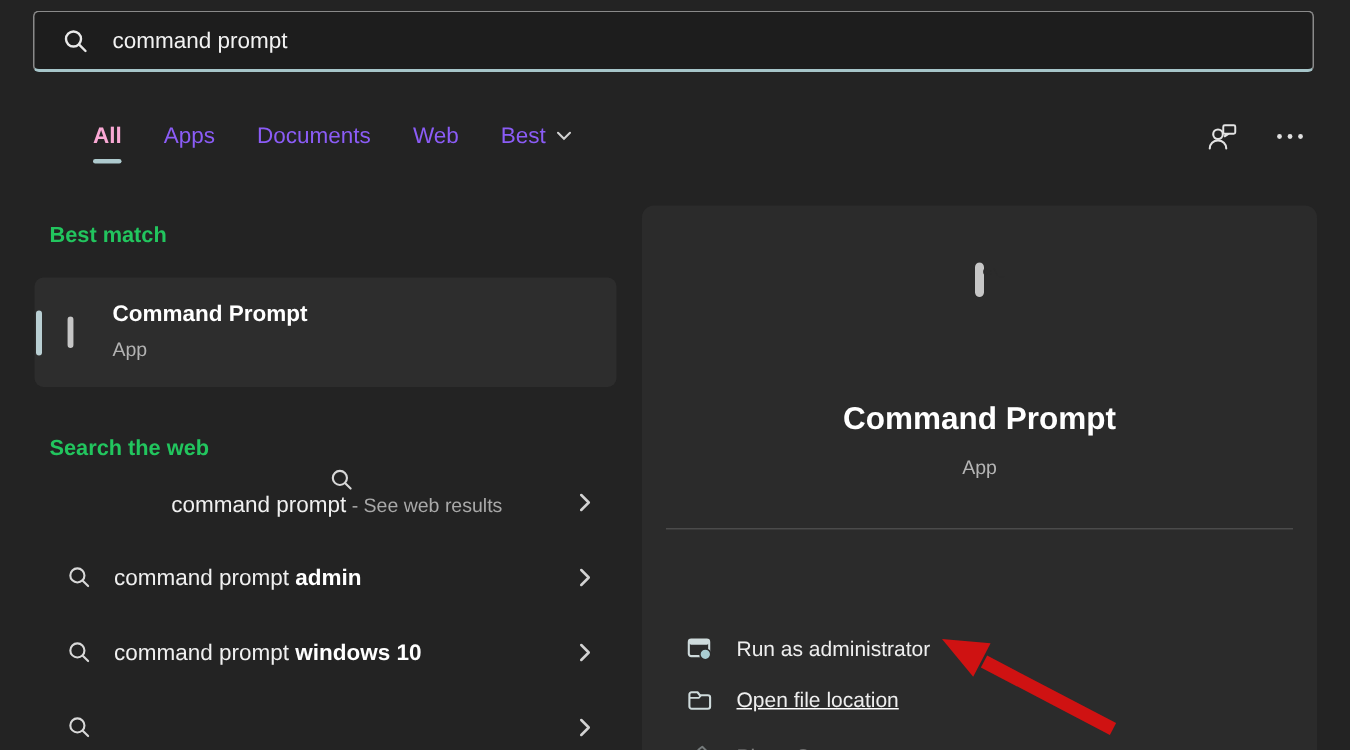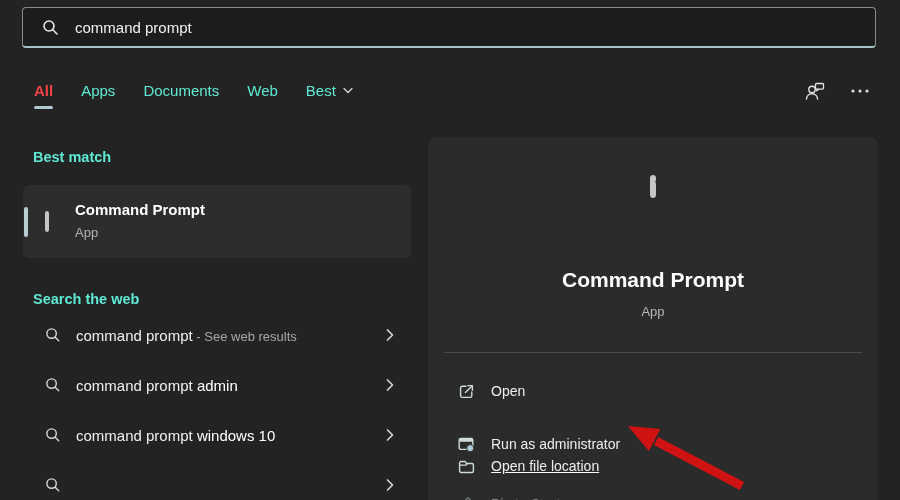--- a/index.html
+++ b/index.html
@@ -15,27 +15,27 @@
   .search-bar{
     position:absolute;left:22px;top:7px;width:854px;height:41px;
     background:#1d1d1d;border:1px solid #8a8a8a;border-bottom:2px solid #a6c5c9;
     border-radius:4px;display:flex;align-items:center;box-sizing:border-box;
   }
   .search-bar .sicon{margin-left:19px;flex:0 0 auto;}
   .search-value{margin-left:16px;font-size:15px;color:#f2f2f2;white-space:pre;}
 
   
   .tabs-row{position:absolute;left:34px;top:82px;display:flex;gap:28px;align-items:center;}
-  .tab{font-size:15px;color:#5eead4;position:relative;cursor:default;display:flex;align-items:center;gap:7px;}
-  .tab.selected{color:#ef4444;font-weight:700;}
+  .tab{font-size:15px;color:#8b5cf6;position:relative;cursor:default;display:flex;align-items:center;gap:7px;}
+  .tab.selected{color:#f9a8d4;font-weight:700;margin-left:28px;}
   .tab-underline{position:absolute;left:0;bottom:-10px;width:19px;height:3.5px;border-radius:2px;background:#aecace;}
   .header-icons{position:absolute;right:30px;top:80px;display:flex;gap:24px;align-items:center;}
 
   
-  .section-heading{position:absolute;font-size:14.5px;font-weight:700;color:#5eead4;}
+  .section-heading{position:absolute;font-size:14.5px;font-weight:700;color:#22c55e;}
   .bm-heading{left:33px;top:149px;}
   .stw-heading{left:33px;top:291px;}
 
   .best-match-card{
     position:absolute;left:23px;top:185px;width:388px;height:73px;
     background:#2d2d2d;border-radius:6px;
   }
   .bm-accent{position:absolute;left:1px;top:50%;transform:translateY(-50%);width:3.5px;height:30px;border-radius:2px;background:#b9cfd3;}
   .bm-icon{position:absolute;left:22px;top:50%;transform:translateY(-50%);}
   .bm-title{position:absolute;left:52px;top:16px;font-size:15px;font-weight:700;color:#fff;}
@@ -53,38 +53,38 @@
   .cmd-big .cbar{height:7px;}
   .cmd-big .cglyph{top:1px;font-size:6px;}
   .cmd-big .cbody{top:7px;background:radial-gradient(ellipse 130% 110% at 90% 115%, #262626 0%, #050505 60%);}
 
   .sugg-row{
     position:absolute;left:23px;width:388px;height:46px;border-radius:6px;
     display:flex;align-items:center;
   }
   .sugg-row .qicon{margin-left:22px;flex:0 0 auto;}
   .sugg-text{margin-left:15px;font-size:15px;color:#f0f0f0;white-space:pre;}
-  .sugg-bold{font-weight:400;color:#ffffff;white-space:pre;}
+  .sugg-bold{font-weight:700;color:#ffffff;white-space:pre;}
   .sugg-note{font-size:13px;color:#a9a9a9;white-space:pre;}
   .sugg-chevron{position:absolute;right:17px;top:50%;transform:translateY(-50%);}
 
   
   .preview-panel{
     position:absolute;left:428px;top:137px;width:450px;height:363px;
     background:#2b2b2b;border-radius:8px 8px 0 0;overflow:hidden;
   }
   .preview-icon{position:absolute;left:50%;top:41px;transform:translateX(-50%);}
   .preview-title{position:absolute;left:0;right:0;top:131px;text-align:center;font-size:21px;font-weight:700;color:#fff;}
   .preview-subtitle{position:absolute;left:0;right:0;top:167px;text-align:center;font-size:13px;color:#b5b5b5;}
   .preview-divider{position:absolute;left:16px;right:16px;top:215px;height:1px;background:#4b4b4b;}
   .action-row{position:absolute;left:0;width:100%;height:38px;display:flex;align-items:center;}
   .action-row .aicon{margin-left:30px;flex:0 0 auto;}
   .action-label{margin-left:16px;font-size:14px;color:#eeeeee;}
   .row-open{top:235px;}
-  .row-admin{top:288px;align-items:center;}
+  .row-admin{top:276px;align-items:center;}
   .row-location{top:310px;text-decoration:underline;}
   .row-pin{top:348px;opacity:0.45;}
 
   .arrow-overlay{position:absolute;left:0;top:0;pointer-events:none;}
 </style>
 </head>
 <body>
 
 <div class="search-bar">
   <span class="sicon">
@@ -144,21 +144,21 @@
   <span class="bm-accent"></span>
   <span class="bm-icon">
     <span class="cmd-icon cmd-small"><span class="cbar"></span><span class="cbody"></span></span>
   </span>
   <span class="bm-title">Command Prompt</span>
   <span class="bm-subtitle">App</span>
 </div>
 
 <div class="section-heading stw-heading">Search the web</div>
 
-<div class="sugg-row" style="top:312px;">
+<div class="sugg-row" style="top:312px;flex-direction:column;">
   <span class="qicon">
     <svg width="16" height="16" viewBox="0 0 17 17">
         <circle cx="7" cy="7" r="5" fill="none" stroke="#d8d8d8" stroke-width="1.5"></circle>
         <line x1="10.8" y1="10.8" x2="14.6" y2="14.6" stroke="#d8d8d8" stroke-width="1.5" stroke-linecap="round"></line>
       </svg>
   </span>
   <span class="sugg-text"><span>command prompt</span><span class="sugg-bold"></span><span class="sugg-note"> - See web results</span></span>
   <span class="sugg-chevron">
     <svg width="8" height="13" viewBox="0 0 8 13">
         <polyline points="1.5,1.5 6.5,6.5 1.5,11.5" fill="none" stroke="#d2d2d2" stroke-width="1.7" stroke-linecap="round" stroke-linejoin="round"></polyline>
@@ -211,30 +211,20 @@
 </div>
 
 <div class="preview-panel">
   <span class="preview-icon">
     <span class="cmd-icon cmd-big"><span class="cbar"></span><span class="cglyph">C:\_</span><span class="cbody"></span></span>
   </span>
   <div class="preview-title">Command Prompt</div>
   <div class="preview-subtitle">App</div>
   <div class="preview-divider"></div>
 
-  <div class="action-row row-open">
-    <span class="aicon">
-      <svg width="17" height="17" viewBox="0 0 17 17">
-        <path d="M8 3.2 H4.2 a1.6 1.6 0 0 0 -1.6 1.6 v8 a1.6 1.6 0 0 0 1.6 1.6 h8 a1.6 1.6 0 0 0 1.6 -1.6 V9" fill="none" stroke="#cfdbdc" stroke-width="1.4" stroke-linecap="round"></path>
-        <line x1="7.4" y1="9.6" x2="13.8" y2="3.2" stroke="#cfdbdc" stroke-width="1.4" stroke-linecap="round"></line>
-        <polyline points="9.8,2.6 14.4,2.6 14.4,7.2" fill="none" stroke="#cfdbdc" stroke-width="1.4" stroke-linecap="round" stroke-linejoin="round"></polyline>
-      </svg>
-    </span>
-    <span class="action-label">Open</span>
-  </div>
 
   <div class="action-row row-admin">
     <span class="aicon">
       <svg width="17" height="17" viewBox="0 0 17 17">
         <rect x="1.2" y="2.4" width="13.6" height="11" rx="1.6" fill="none" stroke="#cfdbdc" stroke-width="1.4"></rect>
         <rect x="1.2" y="2.4" width="13.6" height="3.4" rx="1.6" fill="#cfdbdc"></rect>
         <circle cx="12.2" cy="12.2" r="3.6" fill="#a9cdd2" stroke="#2b2b2b" stroke-width="1"></circle>
       </svg>
     </span>
     <span class="action-label">Run as administrator</span>

